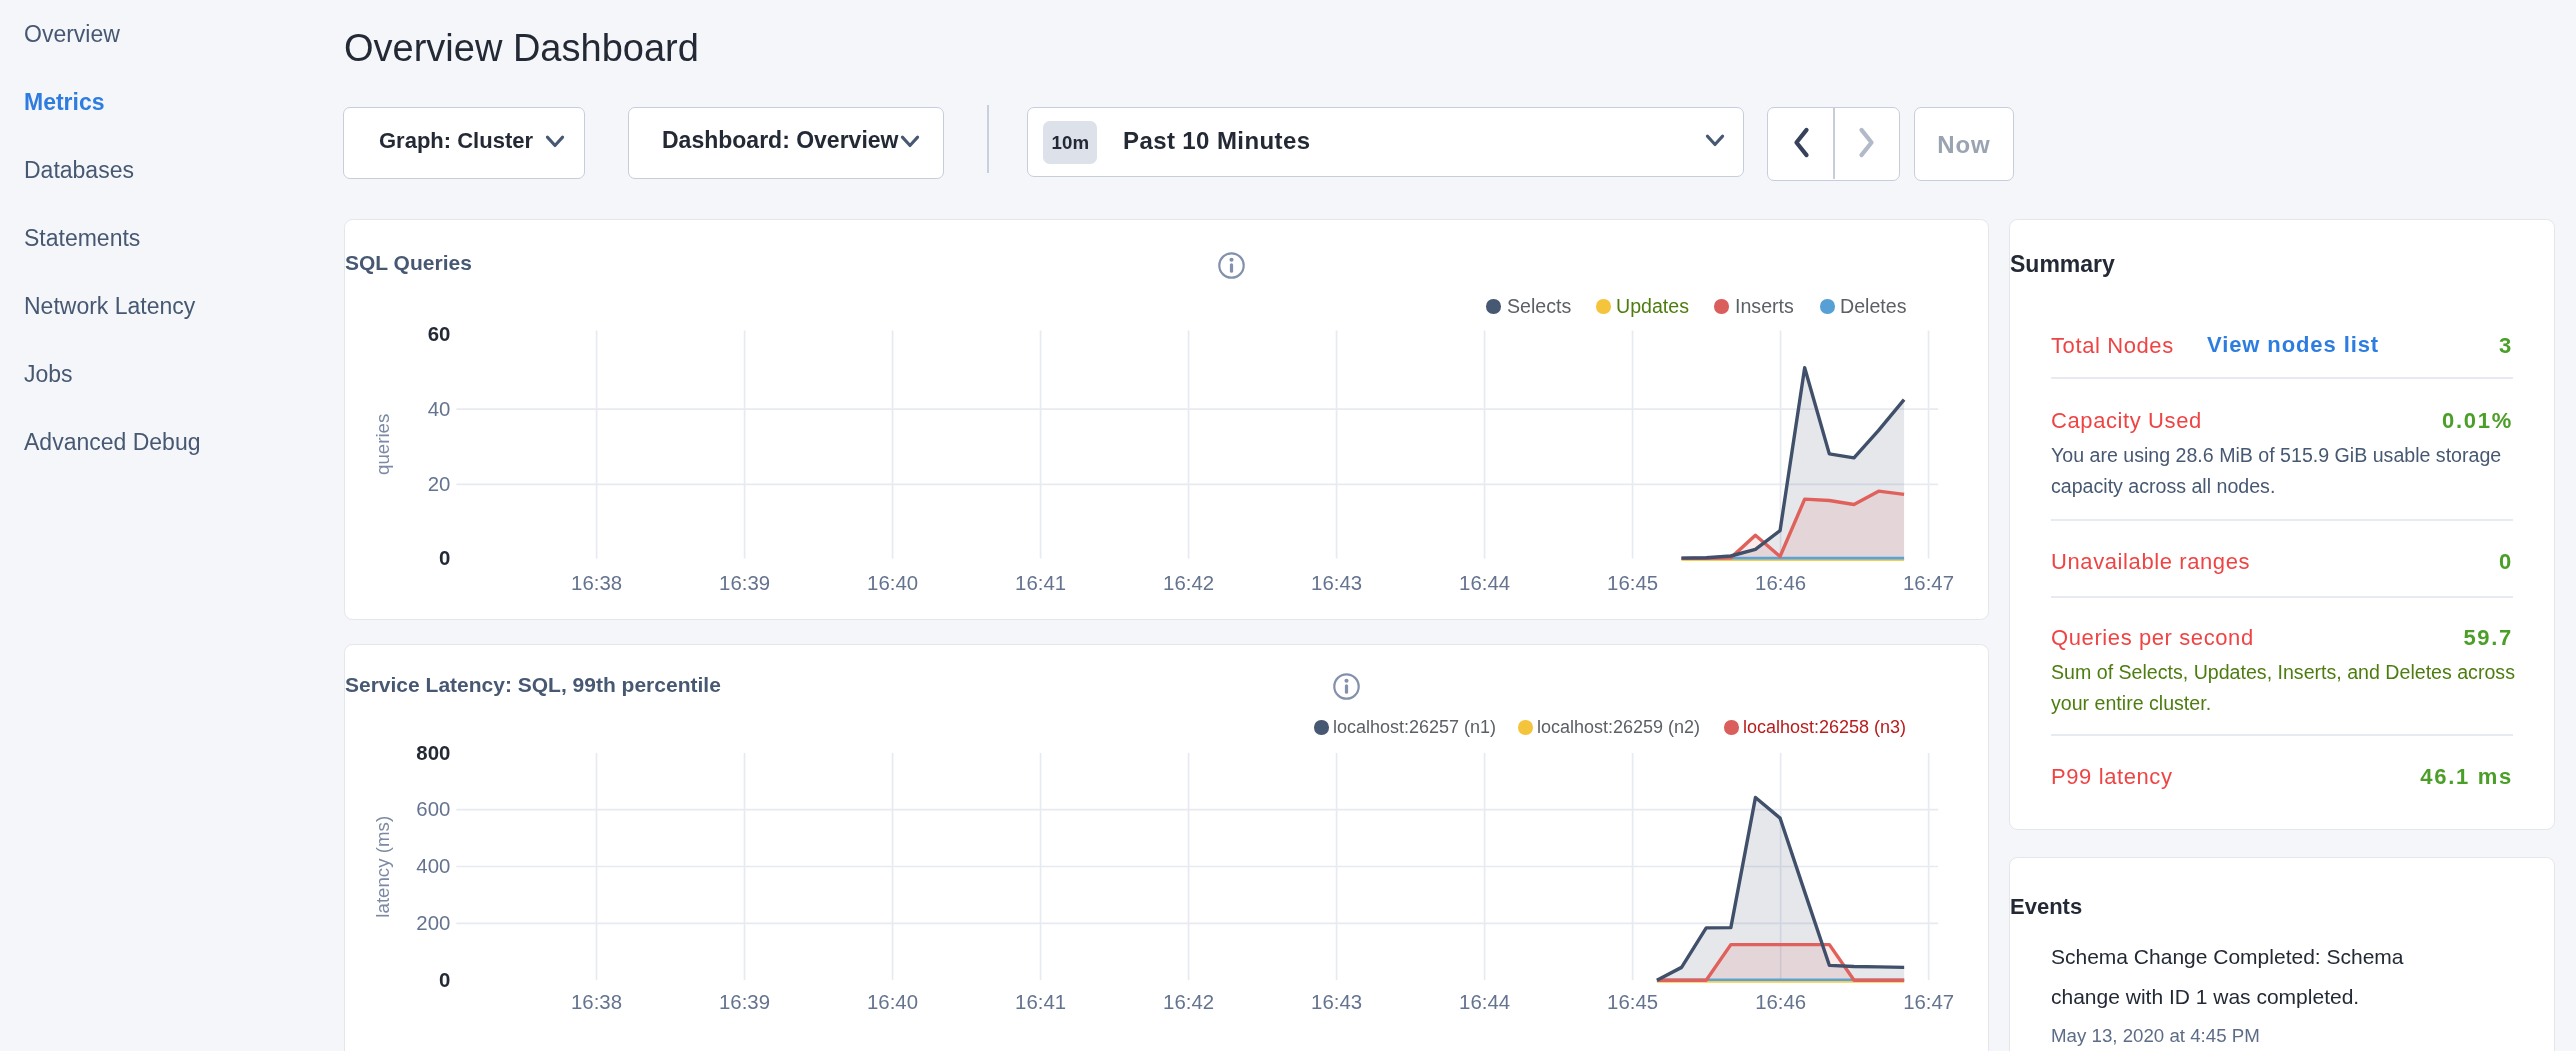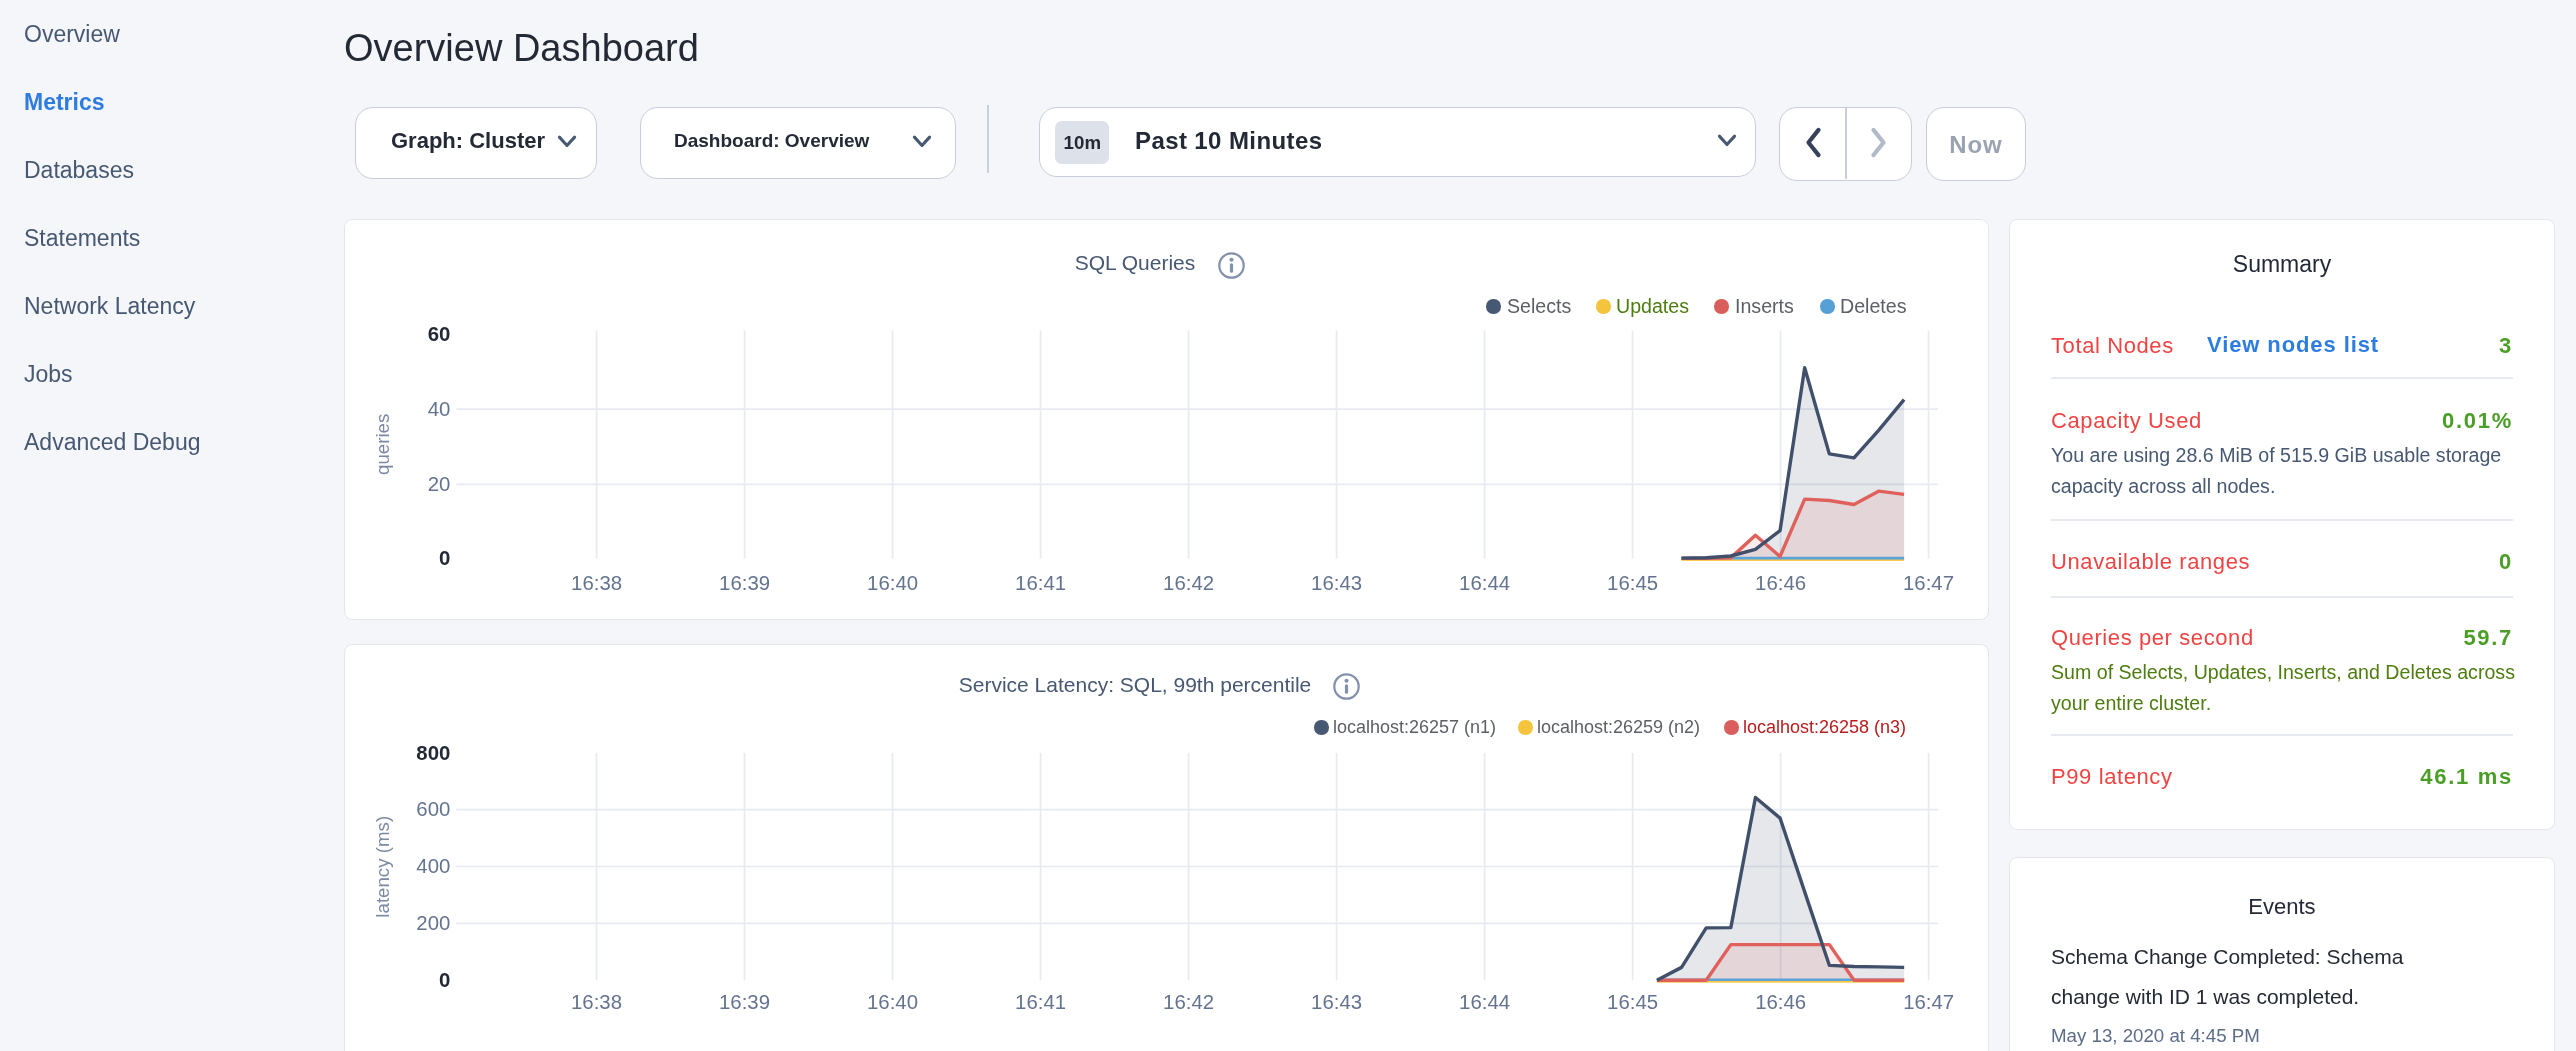--- a/index.html
+++ b/index.html
@@ -1,28 +1,28 @@
 <!DOCTYPE html>
 <html style="font-size:13.6px"><head><meta charset="utf-8">
 <style>
   * { margin:0; padding:0; box-sizing:border-box; }
   html,body { width:2576px; height:1051px; overflow:hidden; background:#f4f6fa;
     font-family:"Liberation Sans", sans-serif; }
   .abs { position:absolute; }
   .card { position:absolute; background:#fff; border:1.7px solid #e4e6ea; border-radius:8.5px; }
-  .ctrl { position:absolute; background:#fff; border:1.7px solid #c7cdda; border-radius:18px;margin-left:12px; }
+  .ctrl { position:absolute; background:#fff; border:1.7px solid #c7cdda; border-radius:7px; }
   .navitem { height:68px; display:flex; align-items:center; padding-left:24px;
     font-size:23px; color:#475872; }
   .st { position:absolute; font-size:22px; line-height:29px; font-weight:normal;
     letter-spacing:0.6px; color:#ef4444; white-space:nowrap; }
   .sv { position:absolute; right:41px; font-size:22px; line-height:29px; font-weight:bold;
     letter-spacing:1.7px; color:#4b9e27; }
   .sdiv { position:absolute; left:41px; right:41px; height:1.7px; background:#e7eaf0; }
-  .charttitle { position:absolute; width:100%; text-align:center; font-size:21px;
-    font-weight:normal; color:#475872; }
+  .charttitle { position:absolute; width:100%; font-size:21px;
+    font-weight:bold; color:#475872; }
 </style></head>
 <body>
 
 <nav class="abs" style="left:0;top:0;width:332px">
   <div class="navitem">Overview</div>
   <div class="navitem" style="font-weight:bold;color:#2e7ce0">Metrics</div>
   <div class="navitem">Databases</div>
   <div class="navitem">Statements</div>
   <div class="navitem">Network Latency</div>
   <div class="navitem">Jobs</div>
@@ -31,21 +31,21 @@
 
 <div class="abs" style="left:344px;top:27px;font-size:38px;line-height:43px;color:#242a35">Overview Dashboard</div>
 
 <div class="ctrl" style="left:343px;top:107px;width:242px;height:72px">
   <span class="abs" style="left:35px;top:18.7px;font-size:22px;line-height:27px;font-weight:bold;color:#242a35">Graph: Cluster</span>
   <svg width="22" height="18.7" viewBox="0 0 26 22" style="position:absolute;left:200px;top:24px">
       <path d="M4,6 L13,16 L22,6" fill="none" stroke="#475872" stroke-width="3.6" stroke-linecap="round" stroke-linejoin="round"></path>
     </svg>
 </div>
 <div class="ctrl" style="left:628px;top:107px;width:316px;height:72px">
-  <span class="abs" style="left:33px;top:18.7px;font-size:19px;line-height:27px;font-weight:bold;color:#242a35">Dashboard: Overview</span>
+  <span class="abs" style="left:33px;top:18.7px;font-size:23px;line-height:27px;font-weight:bold;color:#242a35">Dashboard: Overview</span>
   <svg width="22" height="18.7" viewBox="0 0 26 22" style="position:absolute;left:270px;top:24px">
       <path d="M4,6 L13,16 L22,6" fill="none" stroke="#475872" stroke-width="3.6" stroke-linecap="round" stroke-linejoin="round"></path>
     </svg>
 </div>
 <div class="abs" style="left:987px;top:105px;width:1.7px;height:68px;background:#c9cfdd"></div>
 <div class="ctrl" style="left:1027px;top:107px;width:717px;height:70px">
   <span class="abs" style="left:15.3px;top:12.8px;width:54px;height:43px;background:#dde1ea;border-radius:6.8px;text-align:center;line-height:43px;font-size:18.7px;font-weight:bold;color:#242a35">10m</span>
   <span class="abs" style="left:95px;top:18px;font-size:24px;line-height:29px;font-weight:bold;letter-spacing:0.4px;color:#242a35">Past 10 Minutes</span>
   <svg width="22" height="18.7" viewBox="0 0 26 22" style="position:absolute;left:676px;top:23px">
       <path d="M4,6 L13,16 L22,6" fill="none" stroke="#475872" stroke-width="3.6" stroke-linecap="round" stroke-linejoin="round"></path>

